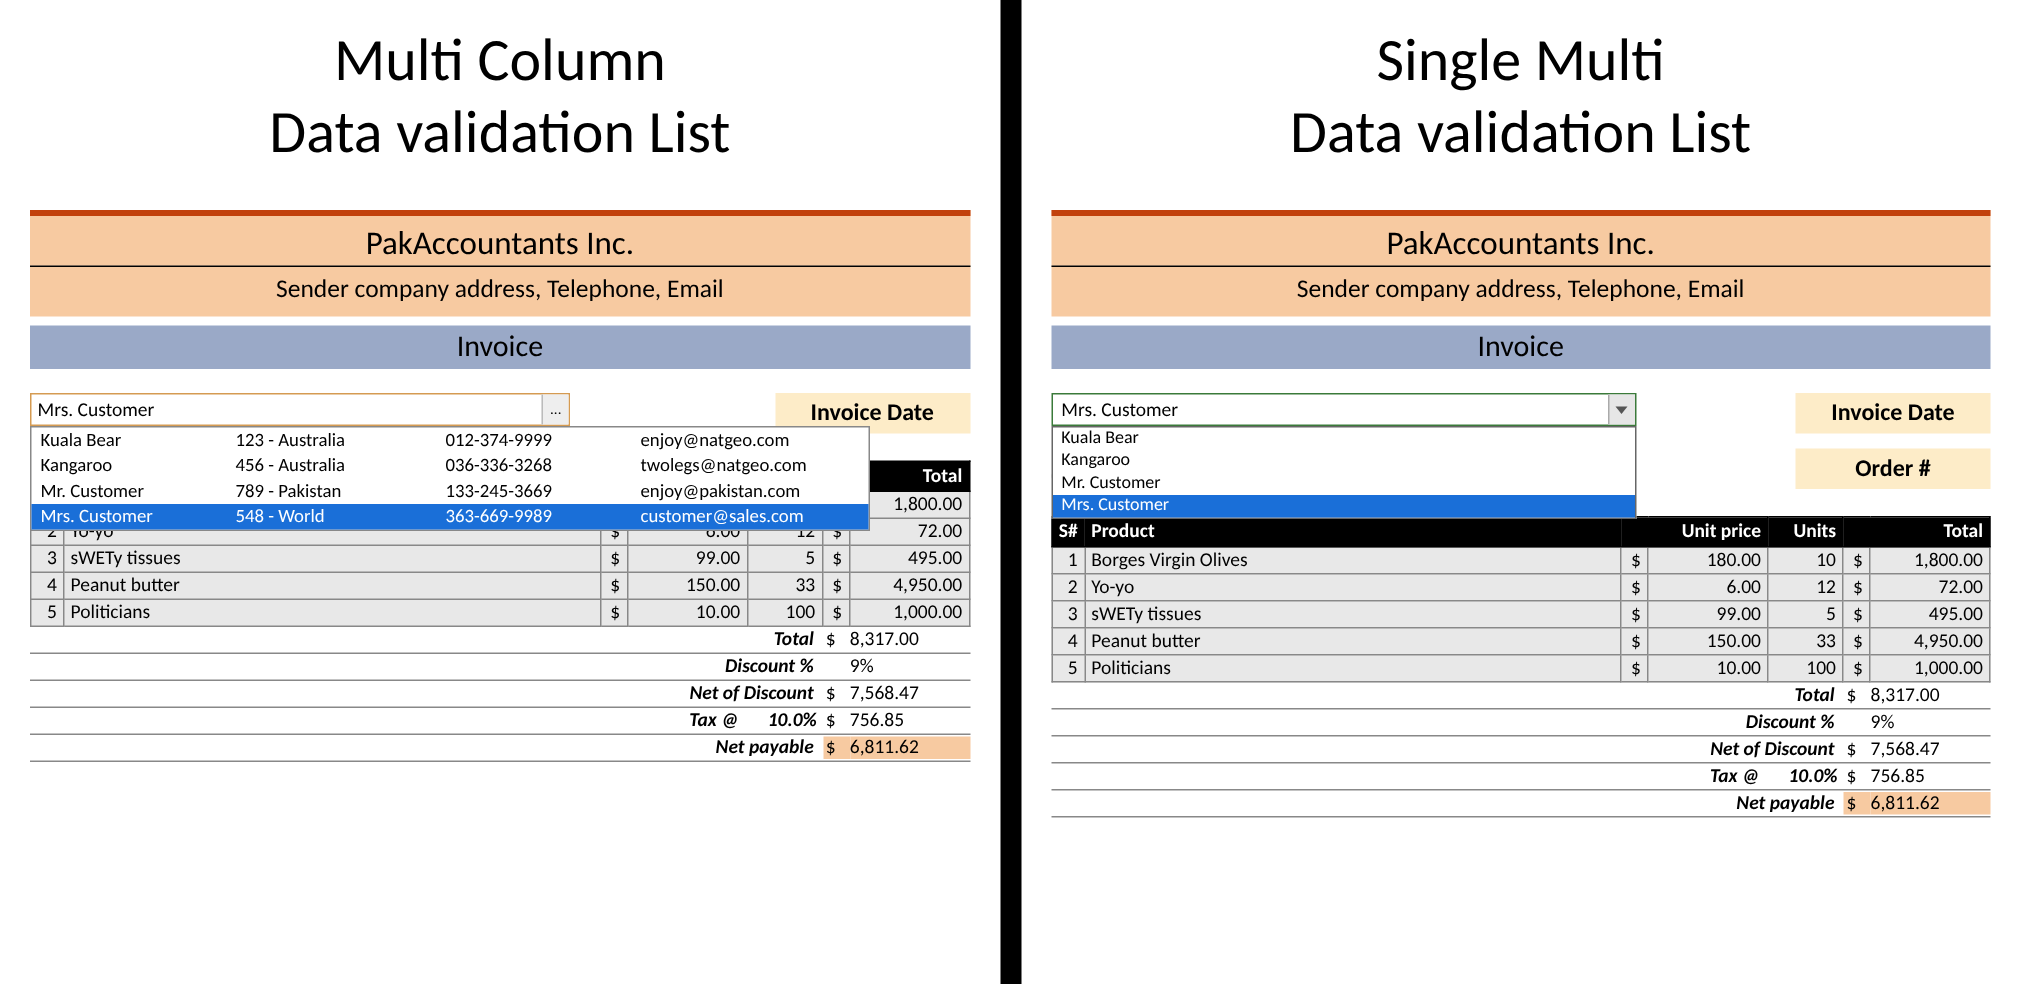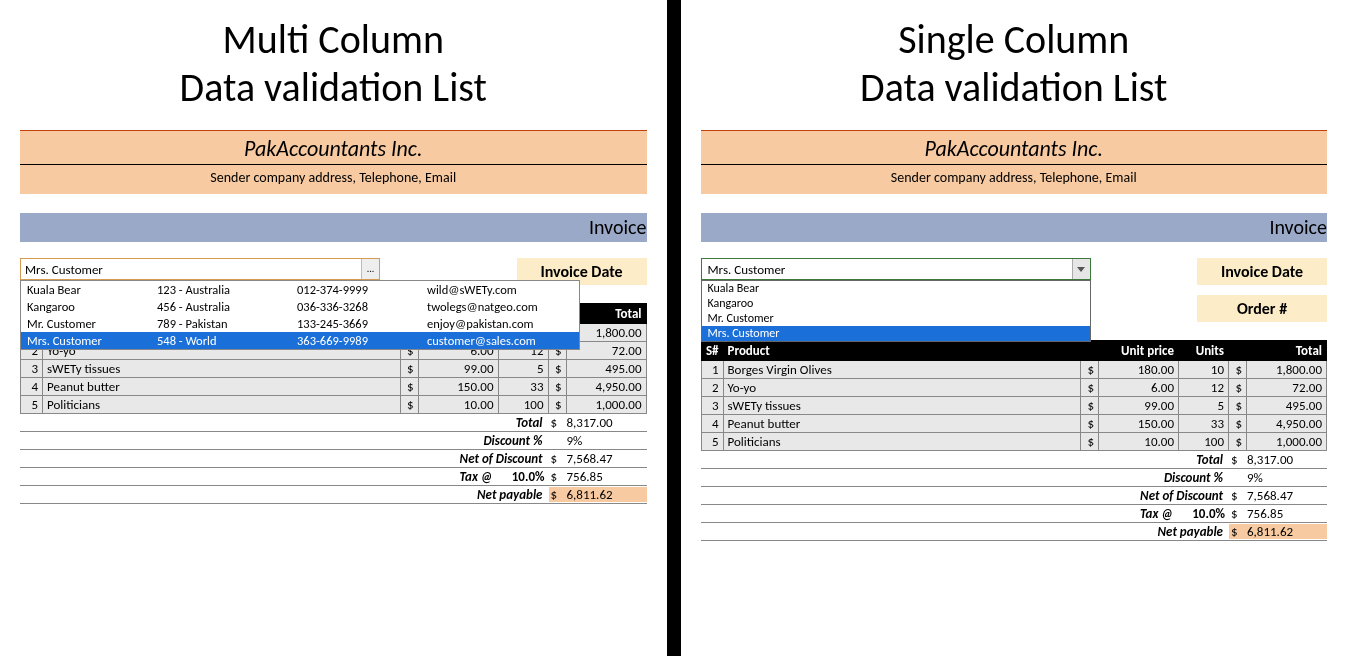--- a/index.html
+++ b/index.html
@@ -20,48 +20,47 @@
     width: 14px;
     background: #000;
     flex-shrink: 0;
   }
   .big-title {
     font-size: 40px;
     font-weight: 400;
     text-align: center;
     line-height: 1.2;
     margin-top: 6px;
-    margin-bottom: 18px;
+    margin-bottom: 28px;
   }
   .company-band {
     background: #f7caa1;
-    border-top: 1px solid #c2410c;
+    border-top: 4px solid #c2410c;
     text-align: center;
-    font-style: italic;
   }
   .company-name {
     font-size: 22px;
     padding: 4px 0 2px 0;
   }
   .company-sub-wrap {
     border-top: 1px solid #000;
     background: #f7caa1;
     text-align:center;
   }
   .company-sub {
-    font-size: 14px;
+    font-size: 17px;
     padding: 4px 0 8px 0;
     display:inline-block;
   }
   .invoice-band {
     background: #9aa9c7;
-    text-align: right;
+    text-align: center;
     font-size: 20px;
     padding: 2px 0 3px 0;
-    margin-top: 19px;
+    margin-top: 6px;
   }
   .mid-row {
     display: flex;
     margin-top: 16px;
     gap: 30px;
     position: relative;
   }
   .drop-area { position: relative; flex: 0 0 auto; }
   .labels-col {
     margin-left: auto;
@@ -198,20 +197,21 @@
   .summary .lab {
     flex:1;
     text-align:right;
     font-style:italic;
     font-weight:700;
     padding-right:6px;
   }
   .summary .pct {
     width:50px;
     text-align:right;
+    font-style:italic;
     font-weight:700;
     padding-right:4px;
   }
   .summary .cur {
     width:18px;
     text-align:left;
     padding-left:2px;
   }
   .summary .val {
     width:80px;
@@ -243,21 +243,21 @@
     <div class="drop-area">
       <div class="combo-box">
         <span>Mrs. Customer</span>
         <span class="ellipsis-btn">...</span>
       </div>
       <div class="multi-drop" id="multi-drop">
           <div class="multi-row">
             <span class="mc1">Kuala Bear</span>
             <span class="mc2">123 - Australia</span>
             <span class="mc3">012-374-9999</span>
-            <span class="mc4">wild@sWETy.com</span>
+            <span class="mc4">enjoy@natgeo.com</span>
           </div>
           <div class="multi-row">
             <span class="mc1">Kangaroo</span>
             <span class="mc2">456 - Australia</span>
             <span class="mc3">036-336-3268</span>
             <span class="mc4">twolegs@natgeo.com</span>
           </div>
           <div class="multi-row">
             <span class="mc1">Mr. Customer</span>
             <span class="mc2">789 - Pakistan</span>
@@ -364,21 +364,21 @@
           <span class="val">6,811.62</span>
         </div>
       </div>
     </div>
 </div>
 
 <div class="divider-vert"></div>
 
 <div class="panel">
   <div class="big-title">
-    <span>Single Column</span><br>
+    <span>Single Multi</span><br>
     <span>Data validation List</span>
   </div>
 
   <div class="company-band">
     <div class="company-name">PakAccountants Inc.</div>
   </div>
   <div class="company-sub-wrap">
     <span class="company-sub">Sender company address, Telephone, Email</span>
   </div>
 

